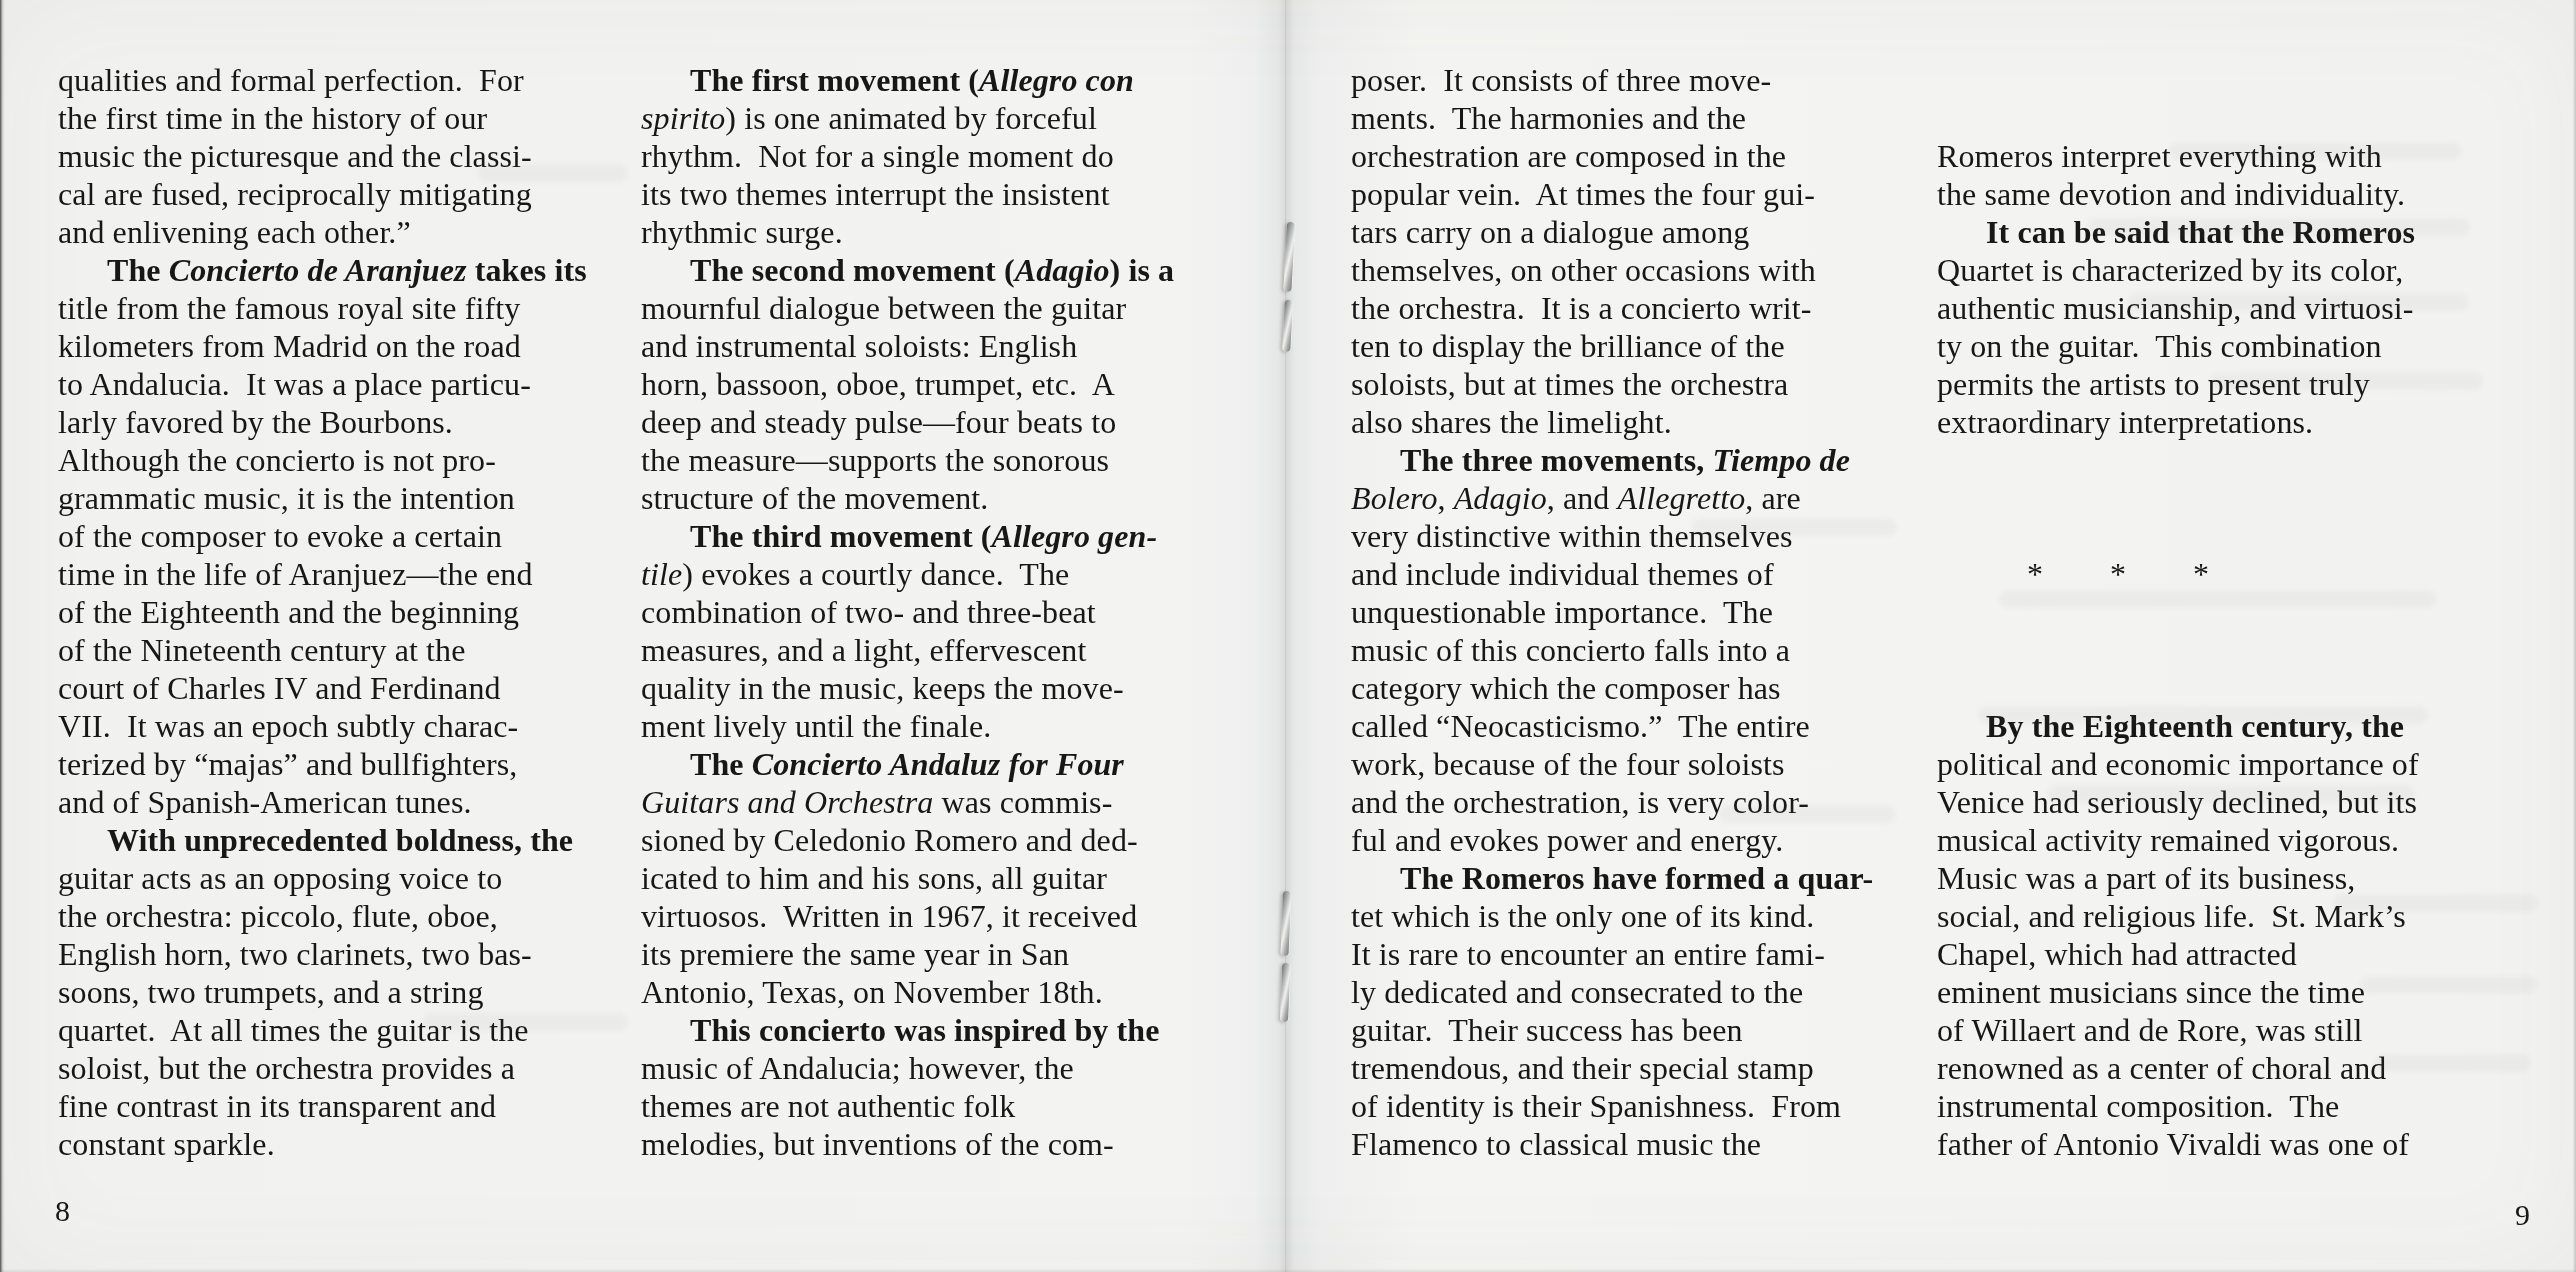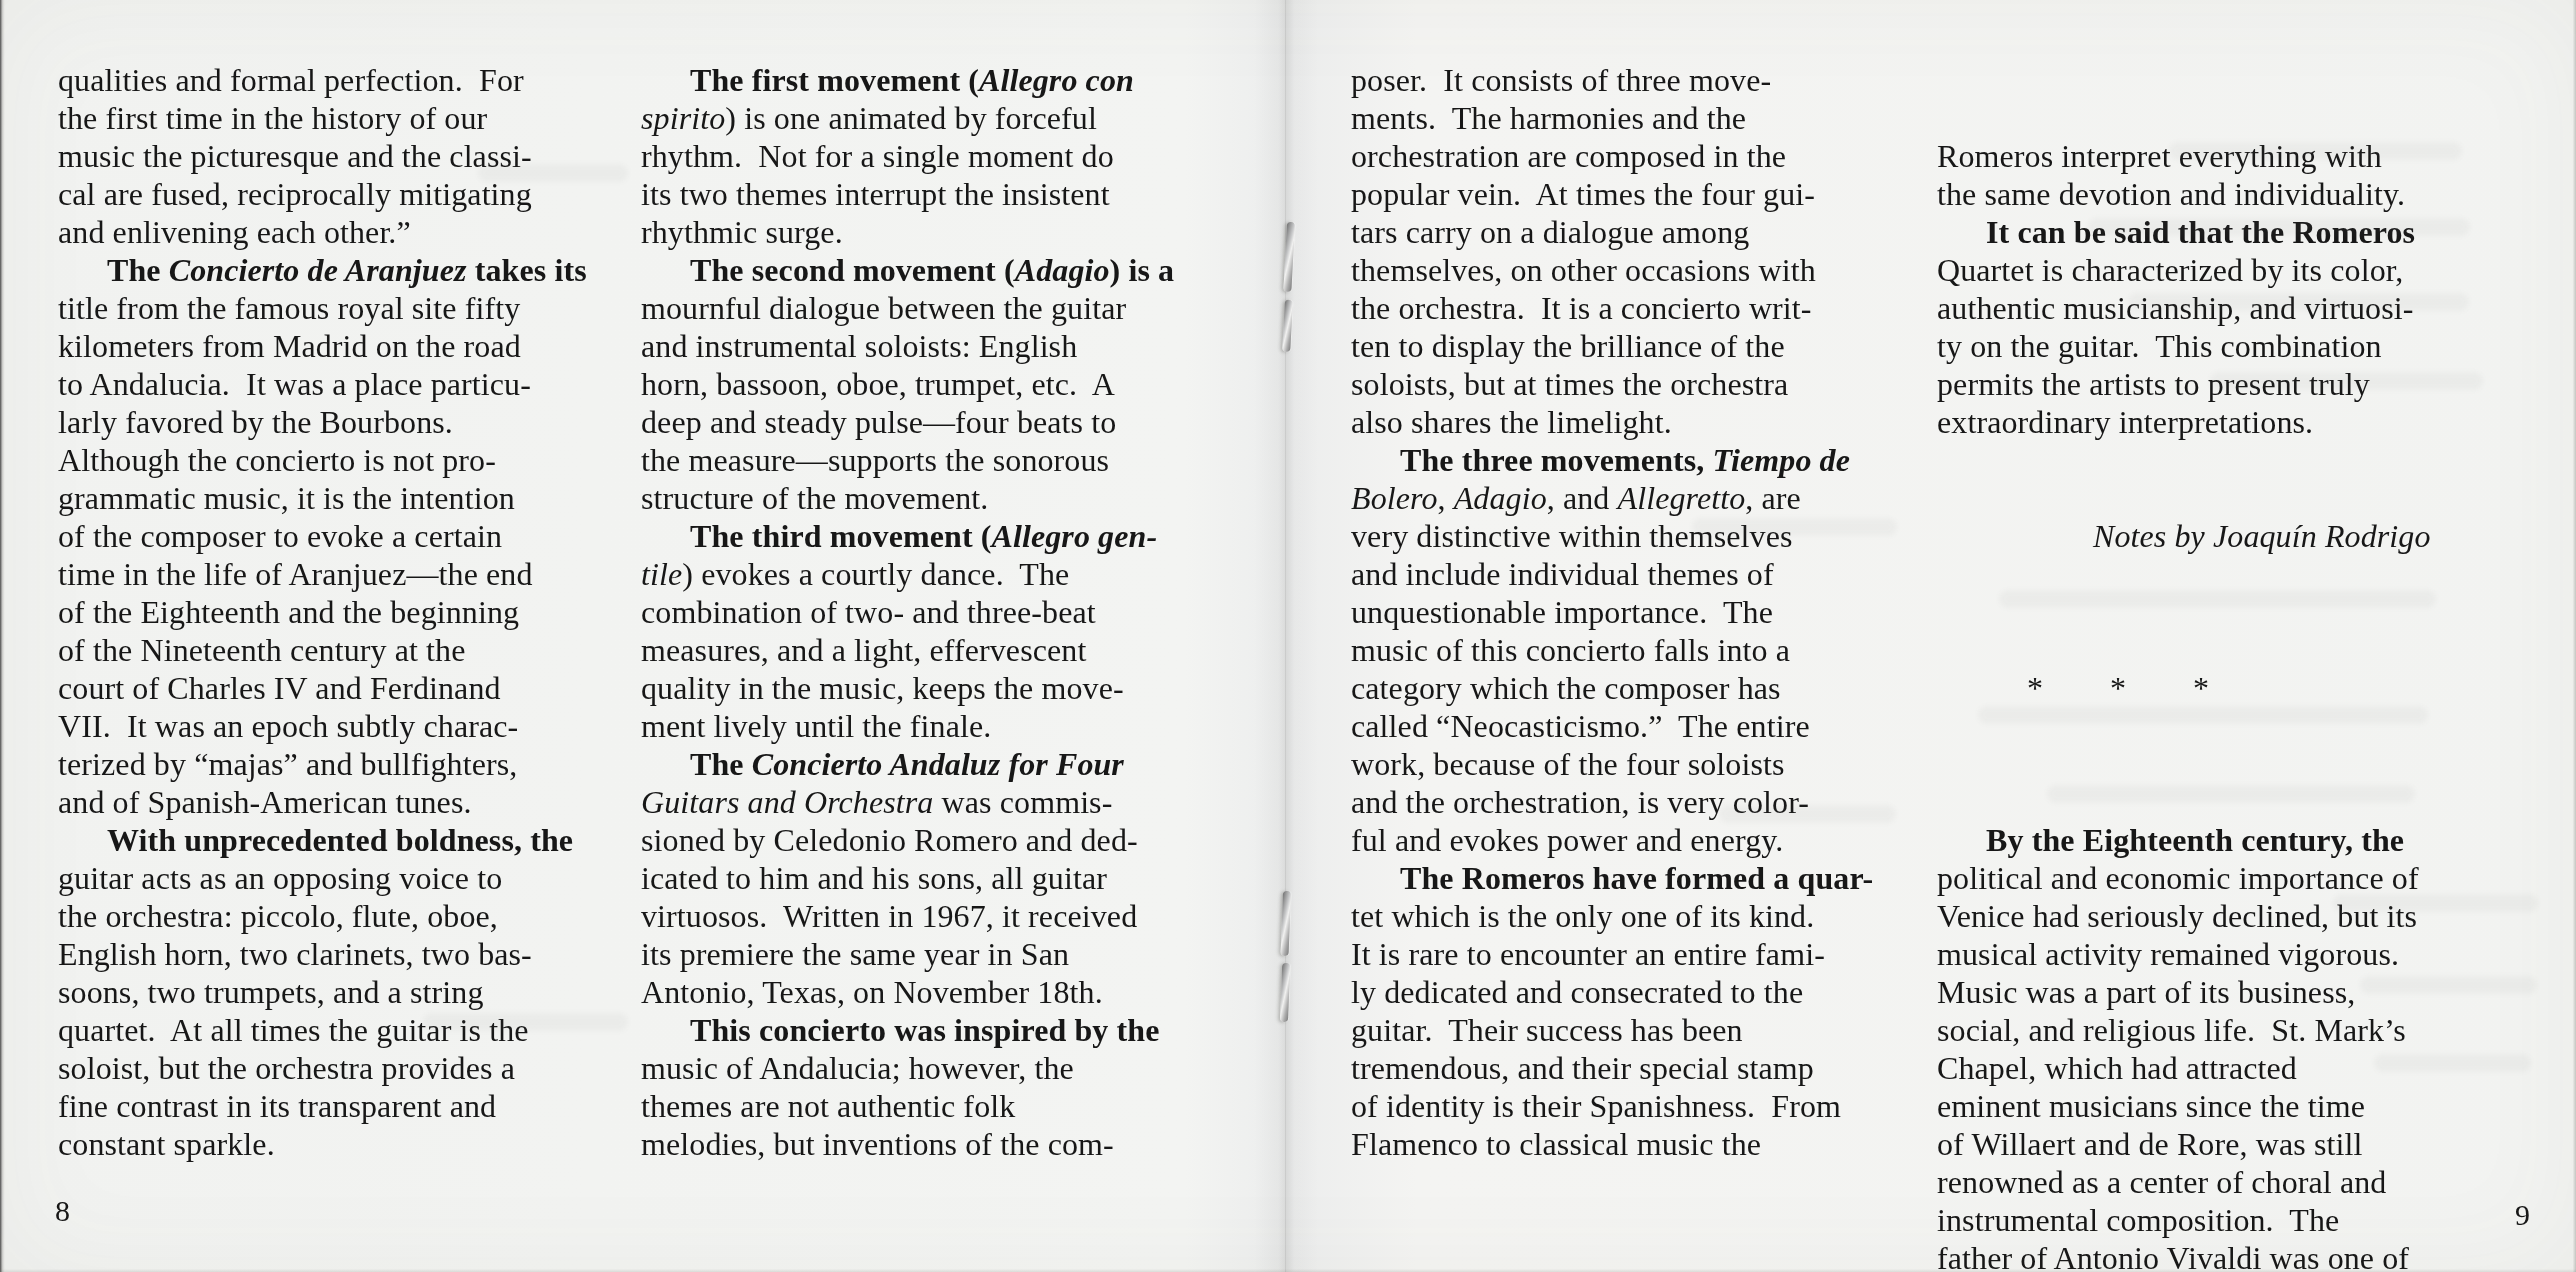--- a/index.html
+++ b/index.html
@@ -104,21 +104,20 @@
   <div>
     <div class="col col-1"><div class="line">qualities and formal perfection.  For</div><div class="line">the first time in the history of our</div><div class="line">music the picturesque and the classi-</div><div class="line">cal are fused, reciprocally mitigating</div><div class="line">and enlivening each other.”</div><div class="line indent">The <i>Concierto de Aranjuez</i> takes its</div><div class="line">title from the famous royal site fifty</div><div class="line">kilometers from Madrid on the road</div><div class="line">to Andalucia.  It was a place particu-</div><div class="line">larly favored by the Bourbons.</div><div class="line">Although the concierto is not pro-</div><div class="line">grammatic music, it is the intention</div><div class="line">of the composer to evoke a certain</div><div class="line">time in the life of Aranjuez—the end</div><div class="line">of the Eighteenth and the beginning</div><div class="line">of the Nineteenth century at the</div><div class="line">court of Charles IV and Ferdinand</div><div class="line">VII.  It was an epoch subtly charac-</div><div class="line">terized by “majas” and bullfighters,</div><div class="line">and of Spanish-American tunes.</div><div class="line indent">With unprecedented boldness, the</div><div class="line">guitar acts as an opposing voice to</div><div class="line">the orchestra: piccolo, flute, oboe,</div><div class="line">English horn, two clarinets, two bas-</div><div class="line">soons, two trumpets, and a string</div><div class="line">quartet.  At all times the guitar is the</div><div class="line">soloist, but the orchestra provides a</div><div class="line">fine contrast in its transparent and</div><div class="line">constant sparkle.</div></div>
     <div class="col col-2"><div class="line indent">The first movement (<i>Allegro con</i></div><div class="line"><i>spirito</i>) is one animated by forceful</div><div class="line">rhythm.  Not for a single moment do</div><div class="line">its two themes interrupt the insistent</div><div class="line">rhythmic surge.</div><div class="line indent">The second movement (<i>Adagio</i>) is a</div><div class="line">mournful dialogue between the guitar</div><div class="line">and instrumental soloists: English</div><div class="line">horn, bassoon, oboe, trumpet, etc.  A</div><div class="line">deep and steady pulse—four beats to</div><div class="line">the measure—supports the sonorous</div><div class="line">structure of the movement.</div><div class="line indent">The third movement (<i>Allegro gen-</i></div><div class="line"><i>tile</i>) evokes a courtly dance.  The</div><div class="line">combination of two- and three-beat</div><div class="line">measures, and a light, effervescent</div><div class="line">quality in the music, keeps the move-</div><div class="line">ment lively until the finale.</div><div class="line indent">The <i>Concierto Andaluz for Four</i></div><div class="line"><i>Guitars and Orchestra</i> was commis-</div><div class="line">sioned by Celedonio Romero and ded-</div><div class="line">icated to him and his sons, all guitar</div><div class="line">virtuosos.  Written in 1967, it received</div><div class="line">its premiere the same year in San</div><div class="line">Antonio, Texas, on November 18th.</div><div class="line indent">This concierto was inspired by the</div><div class="line">music of Andalucia; however, the</div><div class="line">themes are not authentic folk</div><div class="line">melodies, but inventions of the com-</div></div>
     <div class="page-number page-number-left">8</div>
   </div>
 
   <div>
     <div class="col col-3"><div class="line">poser.  It consists of three move-</div><div class="line">ments.  The harmonies and the</div><div class="line">orchestration are composed in the</div><div class="line">popular vein.  At times the four gui-</div><div class="line">tars carry on a dialogue among</div><div class="line">themselves, on other occasions with</div><div class="line">the orchestra.  It is a concierto writ-</div><div class="line">ten to display the brilliance of the</div><div class="line">soloists, but at times the orchestra</div><div class="line">also shares the limelight.</div><div class="line indent">The three movements, <i>Tiempo de</i></div><div class="line"><i>Bolero</i>, <i>Adagio</i>, and <i>Allegretto</i>, are</div><div class="line">very distinctive within themselves</div><div class="line">and include individual themes of</div><div class="line">unquestionable importance.  The</div><div class="line">music of this concierto falls into a</div><div class="line">category which the composer has</div><div class="line">called “Neocasticismo.”  The entire</div><div class="line">work, because of the four soloists</div><div class="line">and the orchestration, is very color-</div><div class="line">ful and evokes power and energy.</div><div class="line indent">The Romeros have formed a quar-</div><div class="line">tet which is the only one of its kind.</div><div class="line">It is rare to encounter an entire fami-</div><div class="line">ly dedicated and consecrated to the</div><div class="line">guitar.  Their success has been</div><div class="line">tremendous, and their special stamp</div><div class="line">of identity is their Spanishness.  From</div><div class="line">Flamenco to classical music the</div></div>
     <div class="col col-4">
       <div><div class="line">Romeros interpret everything with</div><div class="line">the same devotion and individuality.</div><div class="line indent">It can be said that the Romeros</div><div class="line">Quartet is characterized by its color,</div><div class="line">authentic musicianship, and virtuosi-</div><div class="line">ty on the guitar.  This combination</div><div class="line">permits the artists to present truly</div><div class="line">extraordinary interpretations.</div></div>
-      <div class="attribution"><span>Notes by Joaquín Rodrigo</span></div>
       <div class="asterisks"><span>*</span><span>*</span><span>*</span></div>
       <div><div class="line indent">By the Eighteenth century, the</div><div class="line">political and economic importance of</div><div class="line">Venice had seriously declined, but its</div><div class="line">musical activity remained vigorous.</div><div class="line">Music was a part of its business,</div><div class="line">social, and religious life.  St. Mark’s</div><div class="line">Chapel, which had attracted</div><div class="line">eminent musicians since the time</div><div class="line">of Willaert and de Rore, was still</div><div class="line">renowned as a center of choral and</div><div class="line">instrumental composition.  The</div><div class="line">father of Antonio Vivaldi was one of</div></div>
     </div>
     <div class="page-number page-number-right">9</div>
   </div>
 
   <div class="fold"></div>
   <div class="fold-line"></div>
   <div class="staple staple-top">
     <div class="leg leg-upper"></div>

